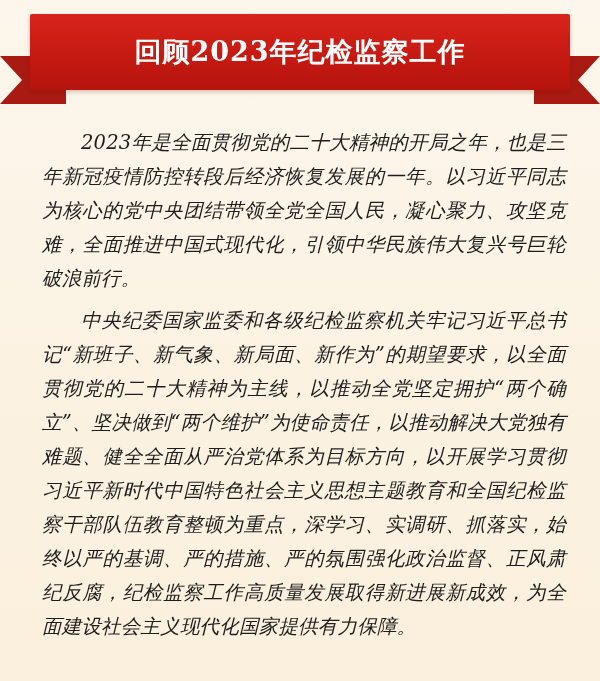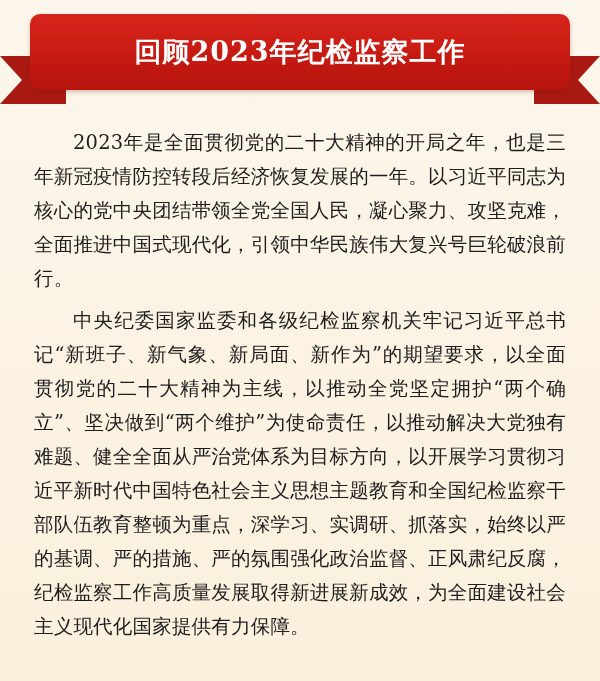--- a/index.html
+++ b/index.html
@@ -58,21 +58,21 @@
     right: 30px;
     clip-path: polygon(0 0, 100% 100%, 0 100%);
   }
   .banner-main {
     position: absolute;
     left: 30px;
     top: 14px;
     width: 540px;
     height: 76px;
     background: linear-gradient(180deg, #d9251c 0%, #c51a12 55%, #b5140d 100%);
-    border-radius: 10px;
+    border-radius: 2px;
     display: flex;
     align-items: center;
     justify-content: center;
     box-shadow: 0 2px 4px rgba(120, 20, 10, 0.25);
   }
   .banner-title {
     color: #ffffff;
     font-size: 27px;
     font-weight: bold;
     letter-spacing: 1px;
@@ -84,23 +84,24 @@
   .content {
     padding: 14px 34px 0 34px;
   }
   .para {
     color: #1d1d1d;
     font-size: 19.5px;
     line-height: 34px;
     text-align: justify;
     text-justify: inter-ideograph;
     text-indent: 2em;
-    margin: 0 0 8px 0;
+    margin: 0 0 8px 8px;
     font-family: "DejaVu Serif", "Liberation Serif", serif;
     letter-spacing: 0.2px;
+    font-style: italic;
   }
 </style>
 </head>
 <body>
 
 <div class="page">
 
   <div class="banner-wrap">
     <div class="ribbon-fold left"></div>
     <div class="ribbon-fold right"></div>

